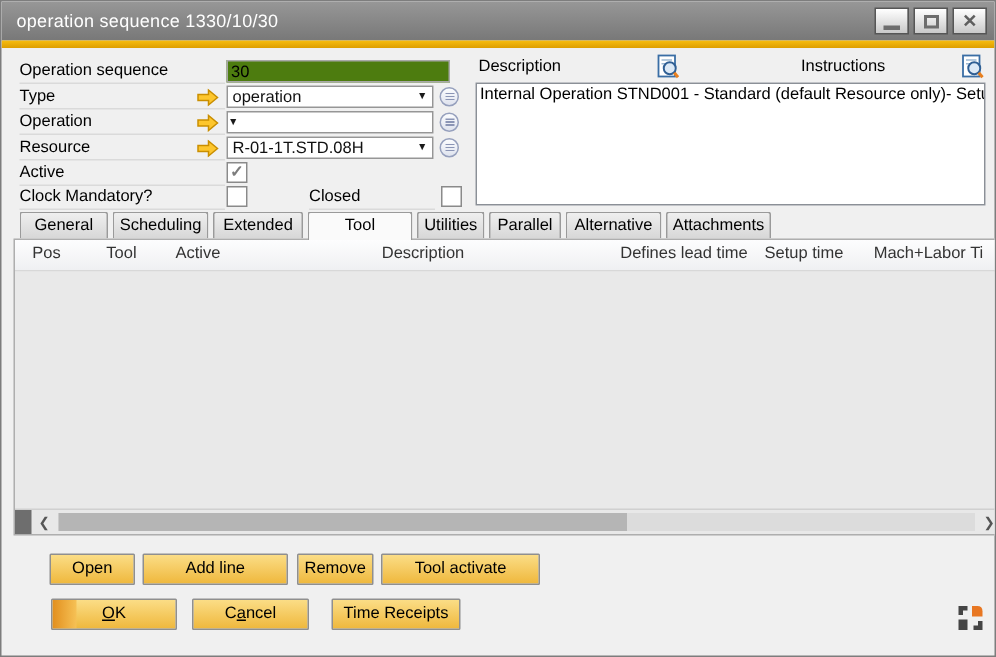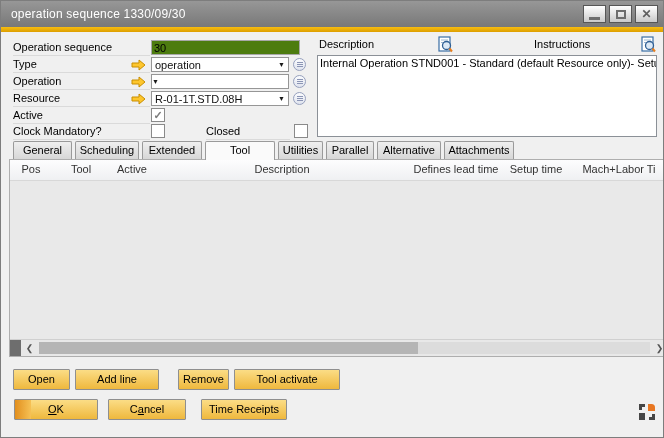--- a/index.html
+++ b/index.html
@@ -66,35 +66,35 @@
   .tbody{flex:1;background:#e9e9e9;}
   .hscroll{height:16px;background:#e8e8e8;border-top:1px solid #d0d0d0;
     display:flex;align-items:center;}
   .grab{width:11px;height:16px;background:#6e6e6e;flex:none;}
   .sbtn{width:17px;text-align:center;color:#555;font-size:9px;line-height:16px;flex:none;}
   .strack{flex:1;height:12px;background:#dcdcdc;margin:0 1px;position:relative;}
   .sthumb{position:absolute;left:0;top:0;height:12px;width:62%;background:#b5b5b5;}
   
   .btn{position:absolute;height:21px;box-sizing:border-box;border:1px solid #8f8f8f;
     border-radius:1px;background:linear-gradient(#fbdd86,#efb83d);
-    text-align:center;line-height:19px;color:#000;overflow:hidden;}
+    text-align:center;line-height:19px;color:#000;overflow:hidden;margin-left:20px;}
   .btn .okstrip{position:absolute;left:0;top:0;bottom:0;width:16px;
     background:linear-gradient(90deg,#e28f1e,#f6c155);}
   .btn .lbl{position:relative;z-index:1;}
   .btn u{text-decoration:underline;}
   
   .grip{position:absolute;left:637px;top:402px;width:18px;height:18px;}
 </style>
 </head>
 <body>
 
 <div id="window">
 
   <div class="titlebar">
-    <span class="title">operation sequence 1330/09/30</span>
+    <span class="title">operation sequence 1330/10/30</span>
   </div>
   <div class="winbtns">
     <div class="winbtn">
         <span class="glyph-min"></span>
       </div>
     <div class="winbtn">
         <span class="glyph-max"></span>
       </div>
     <div class="winbtn">
         <span class="glyph-close">✕</span>
@@ -195,21 +195,21 @@
       <div class="sbtn"><span>❮</span></div>
       <div class="strack">
         <div class="sthumb"></div>
       </div>
       <div class="sbtn"><span>❯</span></div>
     </div>
   </div>
 
   <div class="btn" style="left:12px;top:368px;width:57px">
     <span class="lbl">Open</span></div>
-  <div class="btn" style="left:74px;top:368px;width:84px">
+  <div class="btn" style="left:74px;top:368px;width:97px">
     <span class="lbl">Add line</span></div>
   <div class="btn" style="left:177px;top:368px;width:51px">
     <span class="lbl">Remove</span></div>
   <div class="btn" style="left:233px;top:368px;width:106px">
     <span class="lbl">Tool activate</span></div>
 
   <div class="btn" style="left:107px;top:398px;width:78px">
     <span class="lbl"><span>C</span><u>a</u><span>ncel</span></span>
   </div>
   <div class="btn" style="left:13px;top:398px;width:84px">

